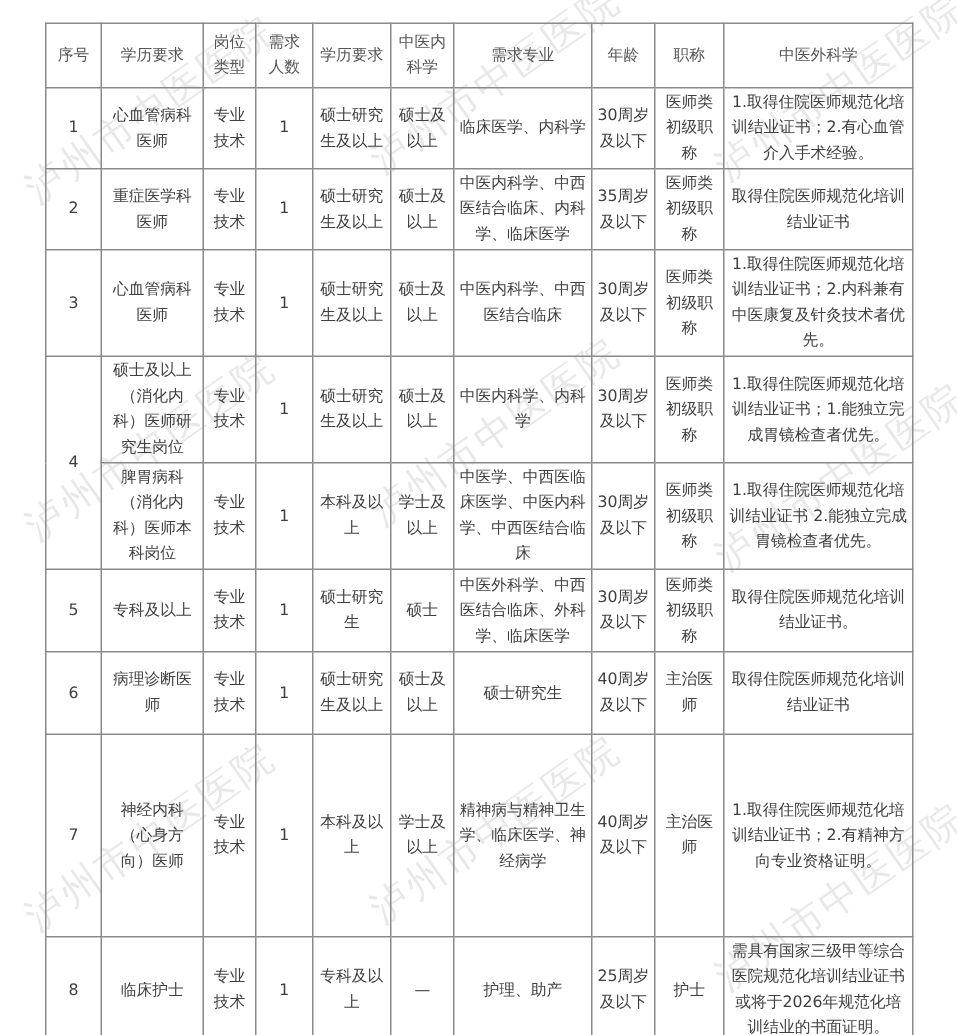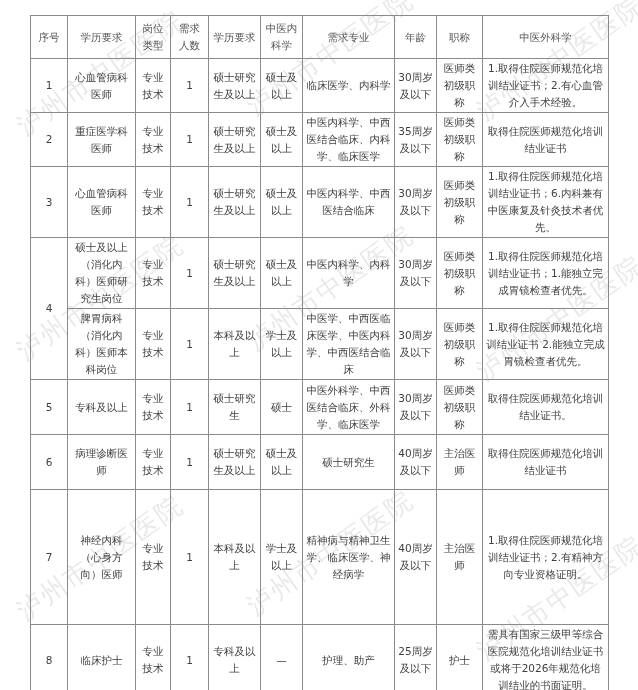--- a/index.html
+++ b/index.html
@@ -95,21 +95,21 @@
       <tr style="height:65px">
         <td>3</td>
         <td>心血管病科医师</td>
         <td>专业技术</td>
         <td>1</td>
         <td>硕士研究生及以上</td>
         <td>硕士及以上</td>
         <td>中医内科学、中西医结合临床</td>
         <td>30周岁及以下</td>
         <td>医师类初级职称</td>
-        <td class="cond">1.取得住院医师规范化培训结业证书；6.内科兼有中医康复及针灸技术者优先。</td>
+        <td class="cond">1.取得住院医师规范化培训结业证书；2.内科兼有中医康复及针灸技术者优先。</td>
       </tr>
       <tr style="height:65px">
         <td rowspan="2">4</td>
         <td>硕士及以上（消化内科）医师研究生岗位</td>
         <td>专业技术</td>
         <td>1</td>
         <td>硕士研究生及以上</td>
         <td>硕士及以上</td>
         <td>中医内科学、内科学</td>
         <td>30周岁及以下</td>

